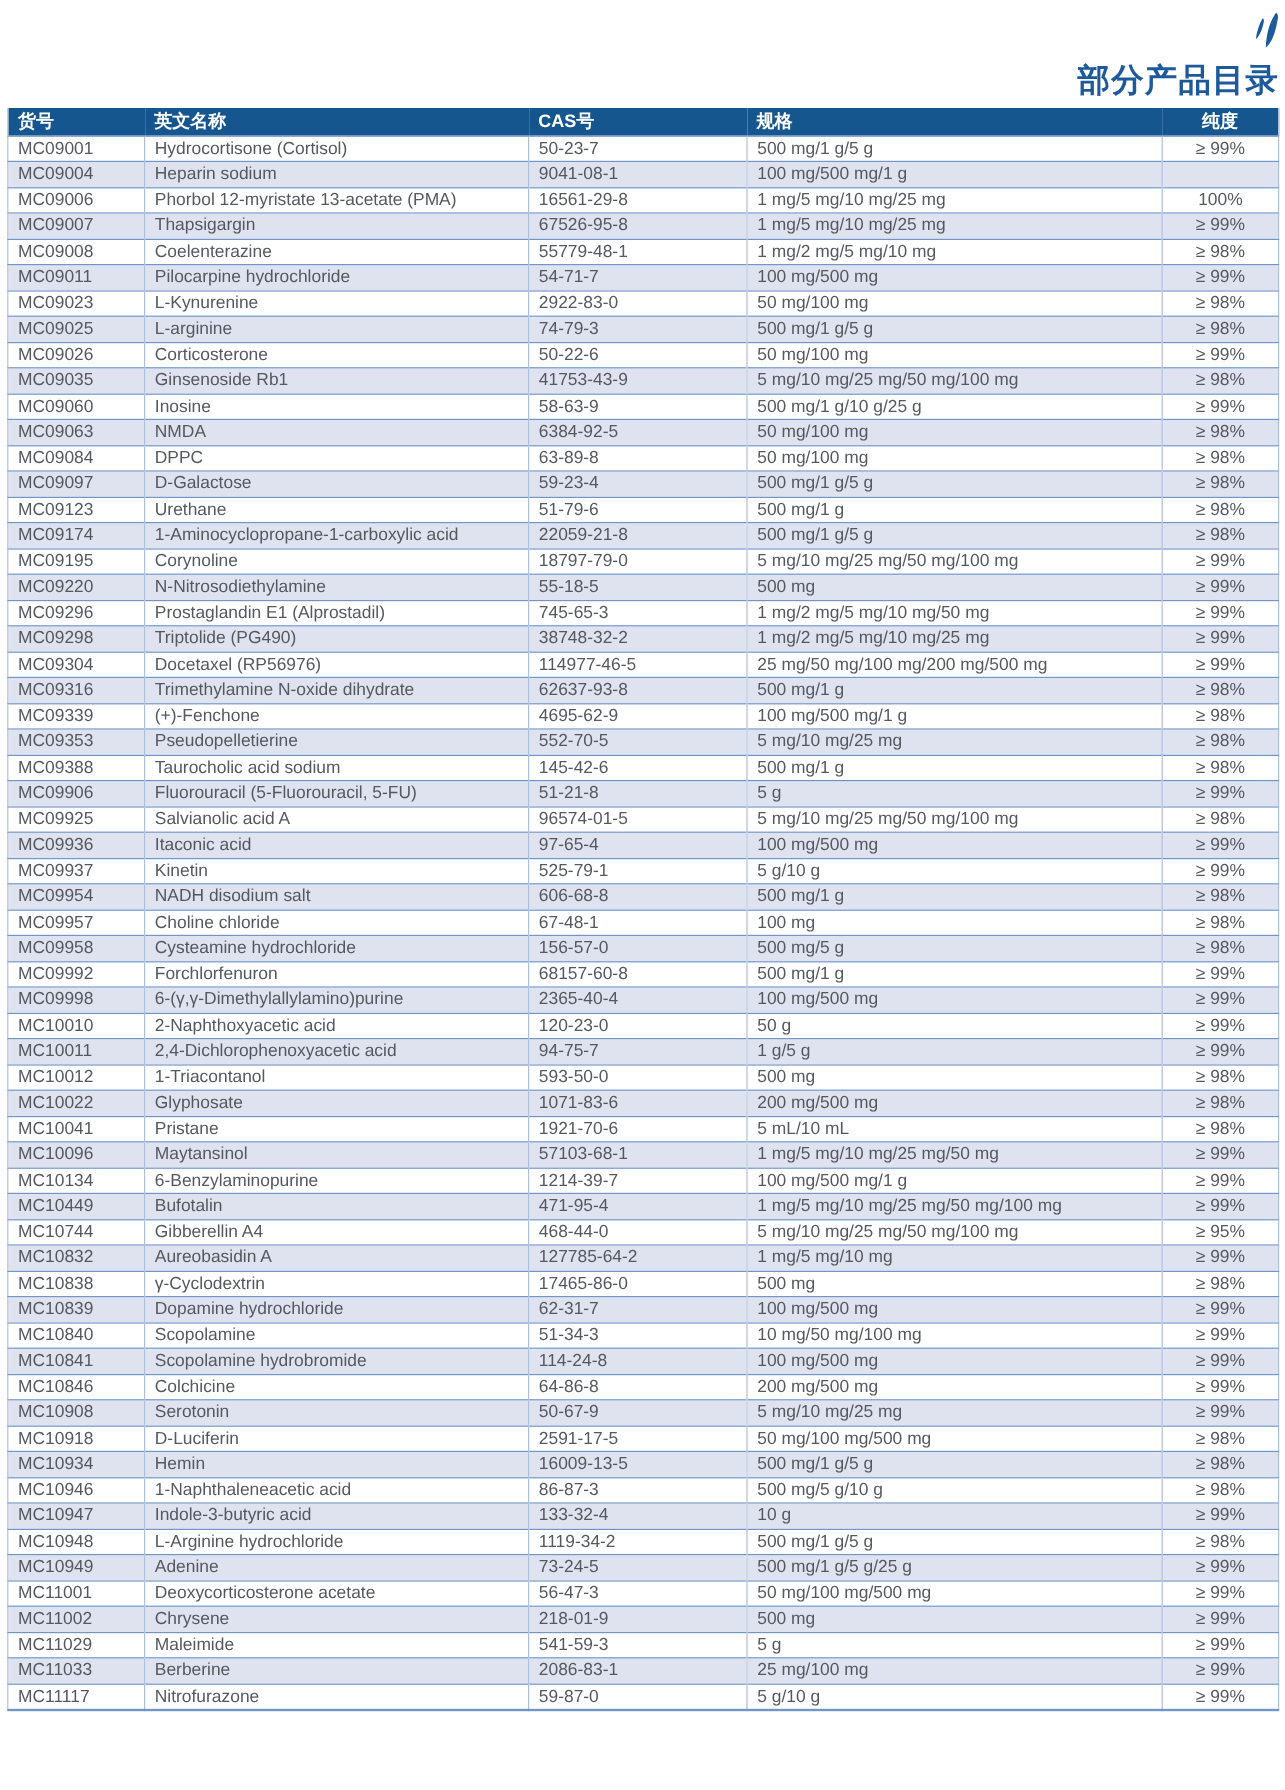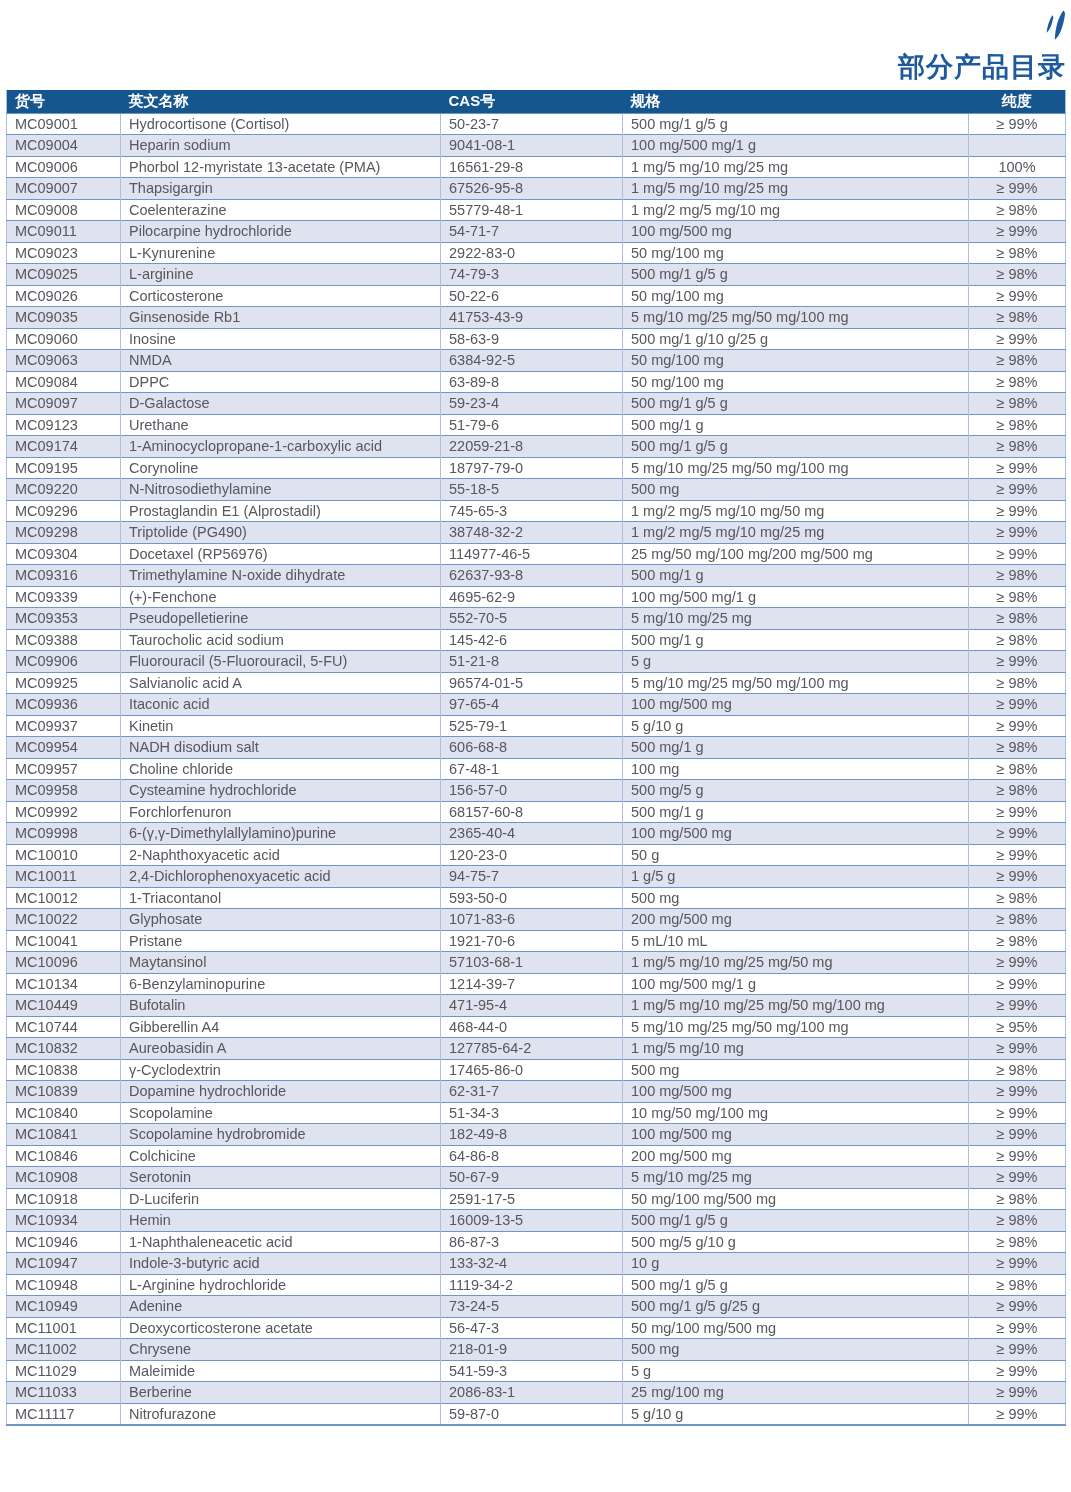--- a/index.html
+++ b/index.html
@@ -414,21 +414,21 @@
         <tr>
           <td>MC10840</td>
           <td>Scopolamine</td>
           <td>51-34-3</td>
           <td>10 mg/50 mg/100 mg</td>
           <td>≥ 99%</td>
         </tr>
         <tr>
           <td>MC10841</td>
           <td>Scopolamine hydrobromide</td>
-          <td>182-49-8</td>
+          <td>114-24-8</td>
           <td>100 mg/500 mg</td>
           <td>≥ 99%</td>
         </tr>
         <tr>
           <td>MC10846</td>
           <td>Colchicine</td>
           <td>64-86-8</td>
           <td>200 mg/500 mg</td>
           <td>≥ 99%</td>
         </tr>

